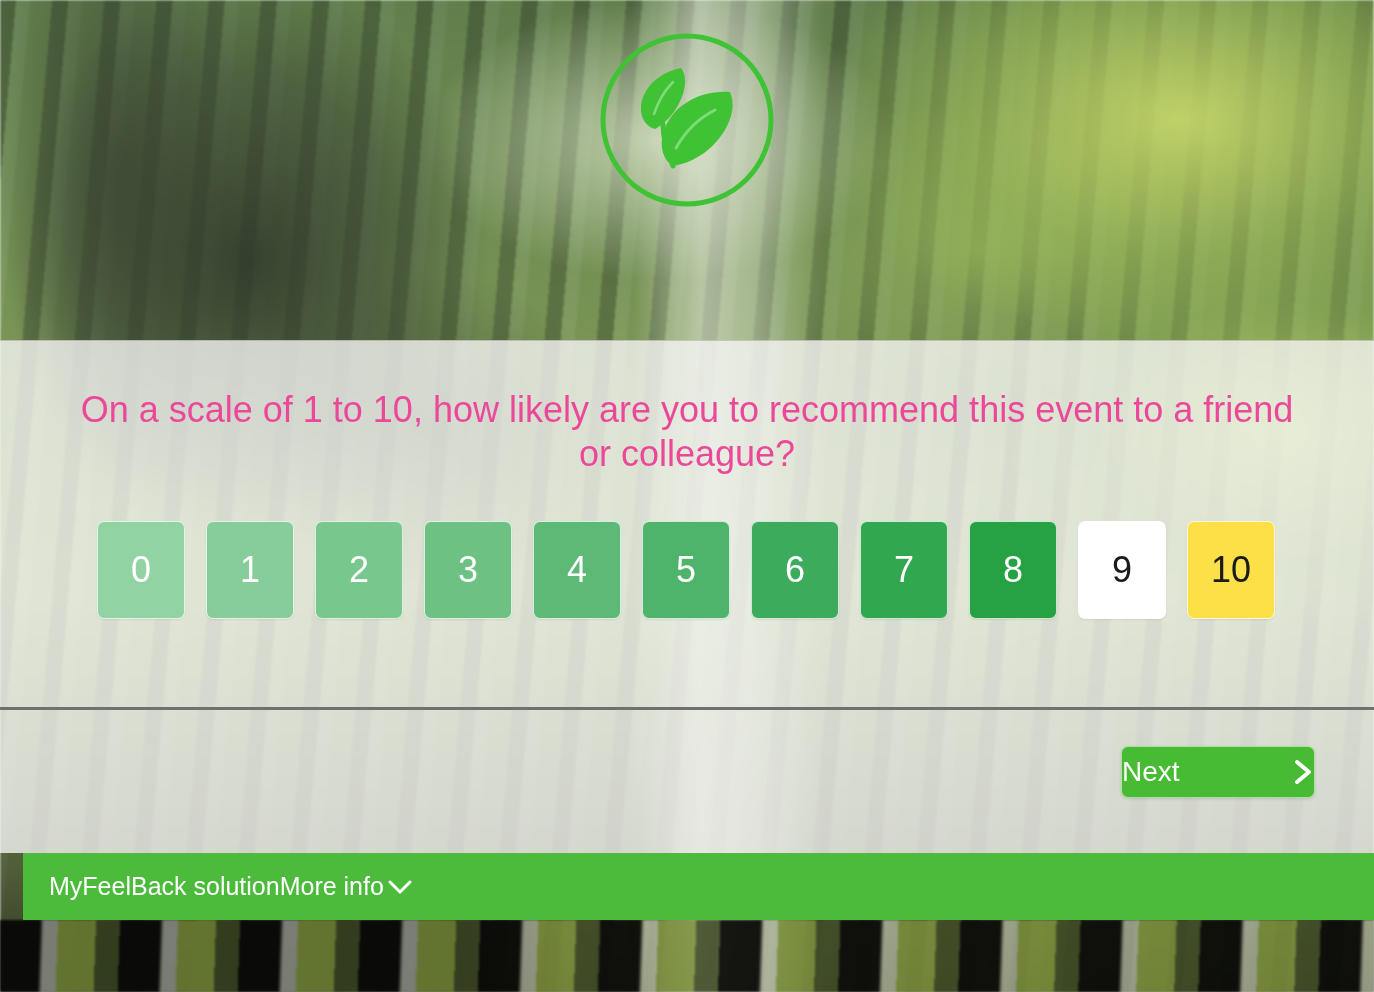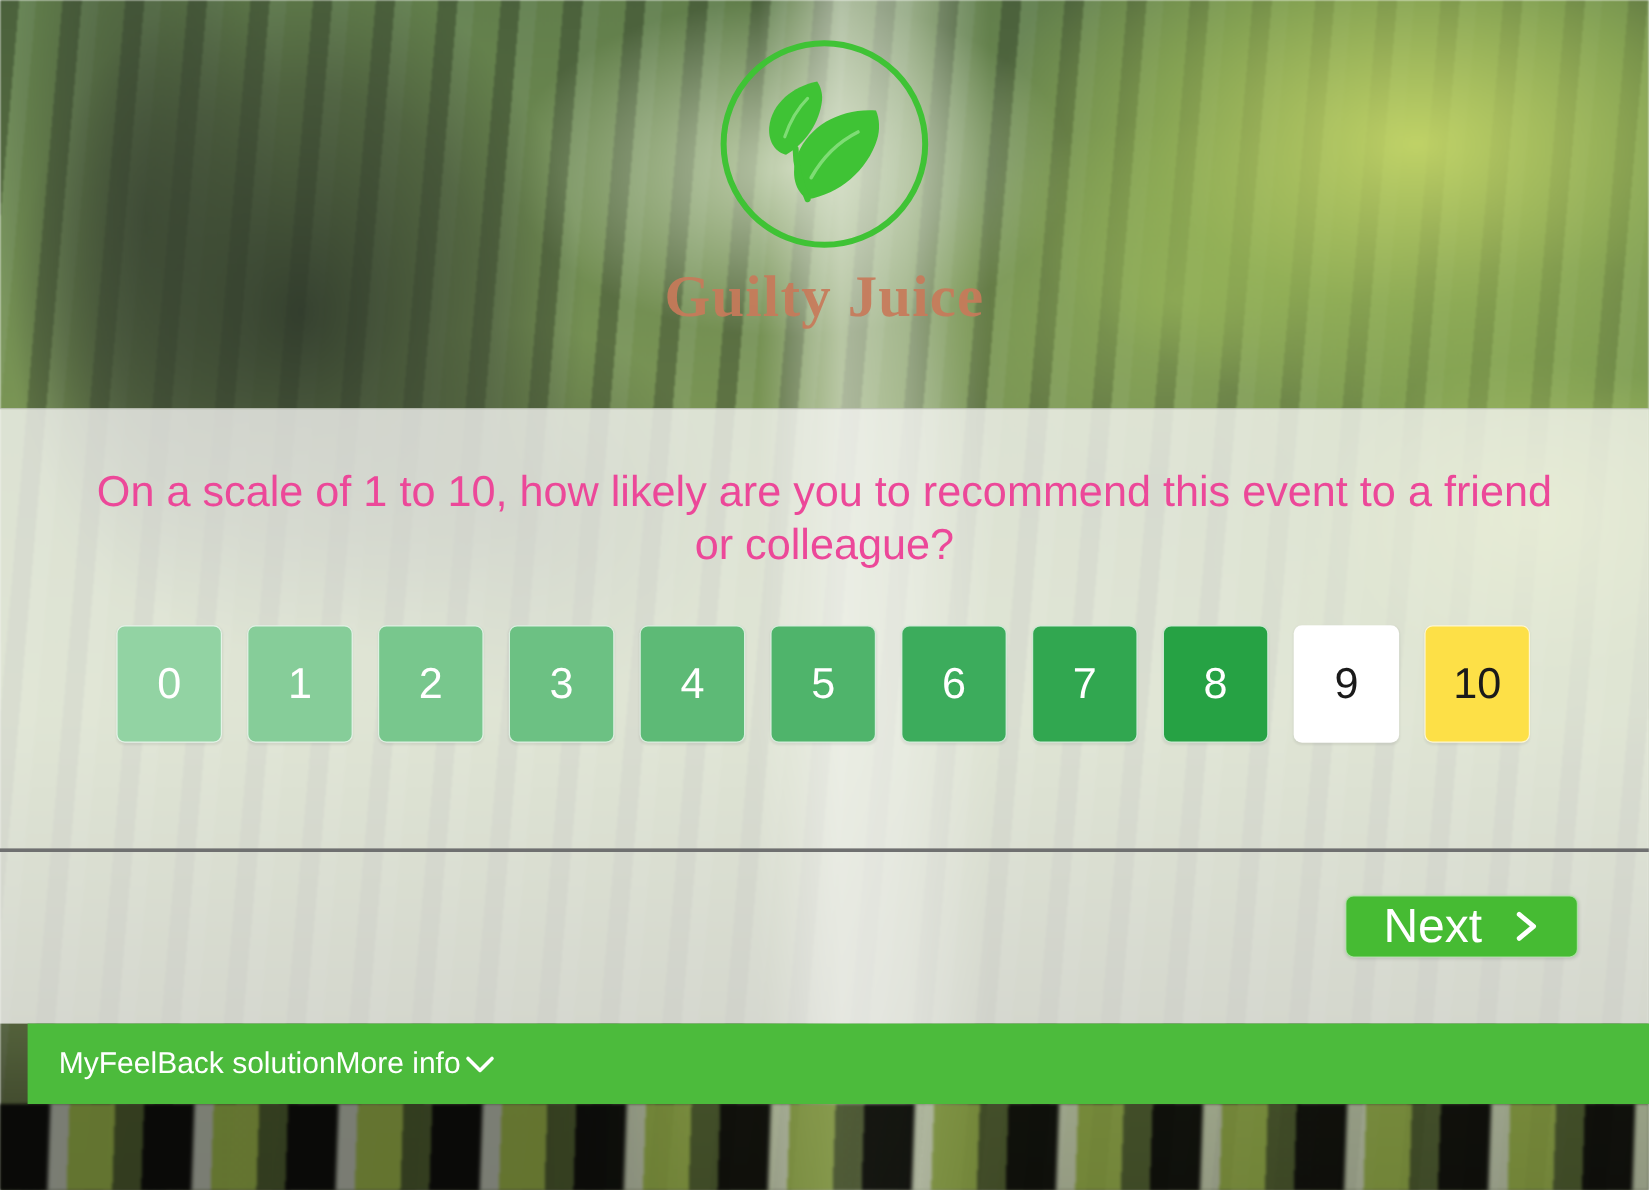--- a/index.html
+++ b/index.html
@@ -113,23 +113,23 @@
     position:absolute; left:0; top:366px; width:1374px; height:3px;
     background:#6f7070;
   }
   #next-button {
     position:absolute; right:59px; top:405px;
     width:194px; height:52px;
     background:#46bb33;
     border:1px solid rgba(255,255,255,0.55);
     border-radius:7px;
     color:#ffffff;
-    display:flex; align-items:center; justify-content:center;
+    display:flex; align-items:center; justify-content:space-between;
     gap:26px;
-    font-size:40px;
+    font-size:28px;
     cursor:pointer;
     box-shadow:0 1px 3px rgba(0,0,0,0.12);
   }
   #next-chevron { width:22px; height:26px; display:block; }
 
   
   #footer-bar {
     position:absolute; left:0; top:853px; width:1374px; height:67px;
     background:#4cbb3c;
     display:flex; align-items:center; 
@@ -155,21 +155,20 @@
     <circle cx="90" cy="90" r="84" fill="none" stroke="#3fc335" stroke-width="5"></circle>
 
     <path d="M84 38 C64 42 46 56 44 76 C43 89 50 97 58 99 C74 90 86 72 88 54 C88.6 48 86.8 42 84 38 Z" fill="#3fc335"></path>
     <path d="M76 52 C68 60 61 72 57 84" fill="none" stroke="#8ae07f" stroke-width="2.6" stroke-linecap="round" opacity="0.85"></path>
 
     <path d="M133 62 C104 60 78 74 68 98 C61 115 66 130 76 136 C102 132 126 112 134 86 C136.5 78 136 69 133 62 Z" fill="#3fc335"></path>
     <path d="M118 80 C102 88 88 102 79 118" fill="none" stroke="#8ae07f" stroke-width="3" stroke-linecap="round" opacity="0.85"></path>
 
     <path d="M76 136 C70 122 66 108 66 94" fill="none" stroke="#3fc335" stroke-width="5" stroke-linecap="round"></path>
   </svg>
-  <div id="brand-name" style="color: rgb(200, 122, 90);">Guilty Juice</div>
 </div>
 
 <div id="survey-card">
 
   <div id="question">On a scale of 1 to 10, how likely are you to recommend this event to a friend or colleague?</div>
 
   <div id="scale">
       <div class="scale-btn filled" style="background: rgb(146, 211, 163);">
         <span>0</span>
       </div>

